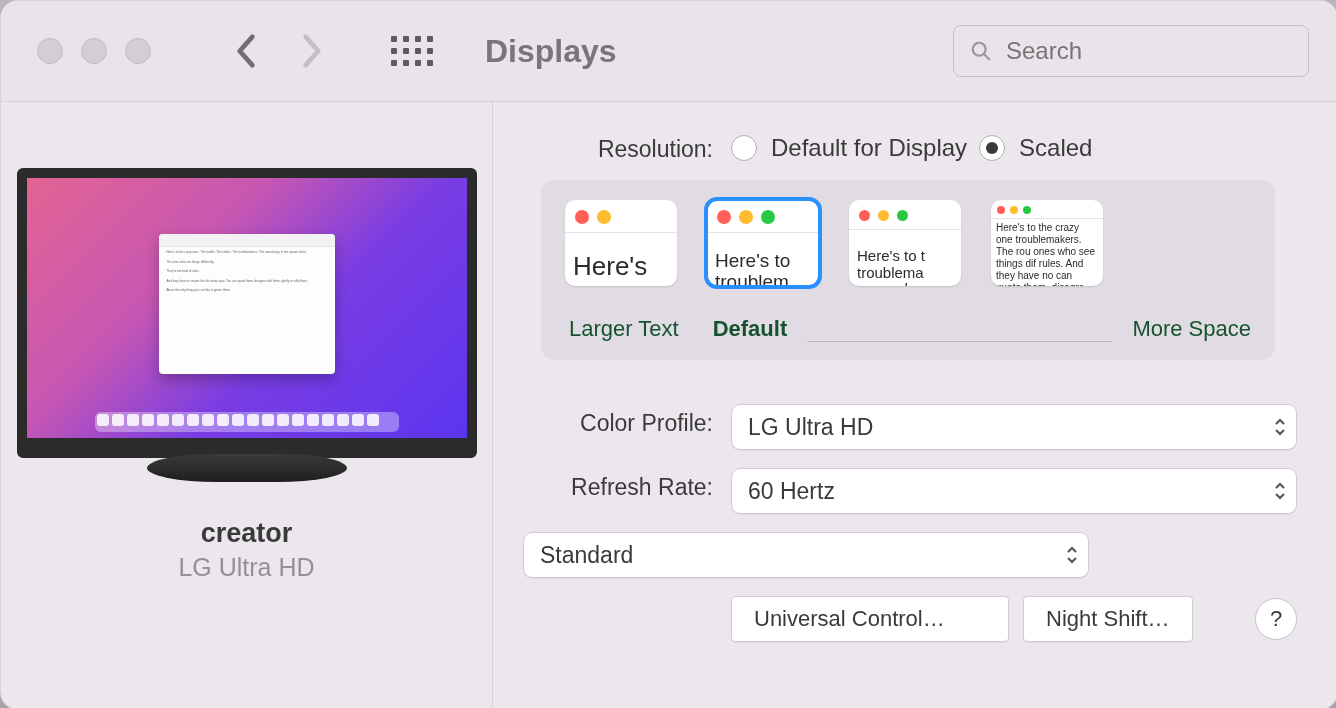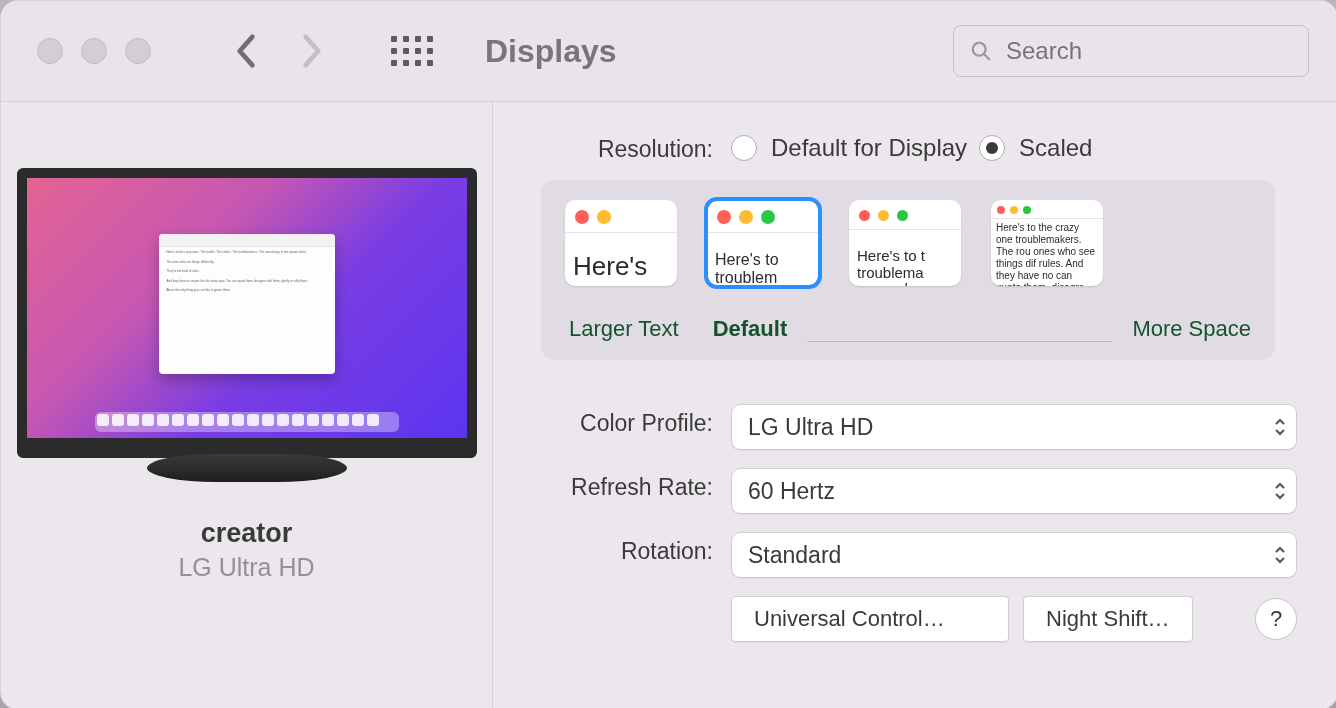--- a/index.html
+++ b/index.html
@@ -141,21 +141,21 @@
   .thumb .tl3 span{width:14px;height:14px;border-radius:50%;display:block}
   .thumb.t3 .tl3 span,.thumb.t4 .tl3 span{width:11px;height:11px}
   .thumb.t5 .tl3 span{width:8px;height:8px;gap:4px}
   .thumb.t5 .tl3{gap:5px;padding:6px 6px 0}
   .r{background:#ff5f57}.y{background:#febc2e}.g{background:#28c840}
   .thumb .txt{
     border-top:1px solid #e6e3e8;margin-top:8px;
     padding:18px 8px;color:#2b2b2b;overflow:hidden;white-space:normal;
   }
   .thumb.t1 .txt{font-size:26px;white-space:nowrap}
-  .thumb.t2 .txt{font-size:16px;line-height:1.1}
+  .thumb.t2 .txt{font-size:19px;line-height:1.1}
   .thumb.t3 .txt{font-size:15px;line-height:1.1}
   .thumb.t4 .txt{font-size:11px;line-height:1.2}
   .thumb.t5 .txt{font-size:10px;line-height:1.2;margin-top:4px;padding:3px 5px}
   .scale-labels{
     display:flex;align-items:flex-end;margin-top:30px;
     font-size:22px;color:#14532d
   }
   .scale-labels .def{font-weight:700;margin-left:34px}
   .scale-labels .line{
     flex:1;height:1px;background:#bdb7c0;margin:0 20px}
@@ -358,21 +358,20 @@
                 </svg>
               <svg viewBox="0 0 12 8">
                   <path d="M2 2l4 4 4-4" fill="none" stroke="#555" stroke-width="2"></path>
                 </svg>
             </span>
           </div>
         </div>
       </div>
 
       <div class="row">
-        <div class="lbl">Rotation:</div>
         <div class="val">
           <div class="sel-wrap">
             <span>Standard</span>
             <span class="chev">
               <svg viewBox="0 0 12 8">
                   <path d="M2 6l4-4 4 4" fill="none" stroke="#555" stroke-width="2"></path>
                 </svg>
               <svg viewBox="0 0 12 8">
                   <path d="M2 2l4 4 4-4" fill="none" stroke="#555" stroke-width="2"></path>
                 </svg>

